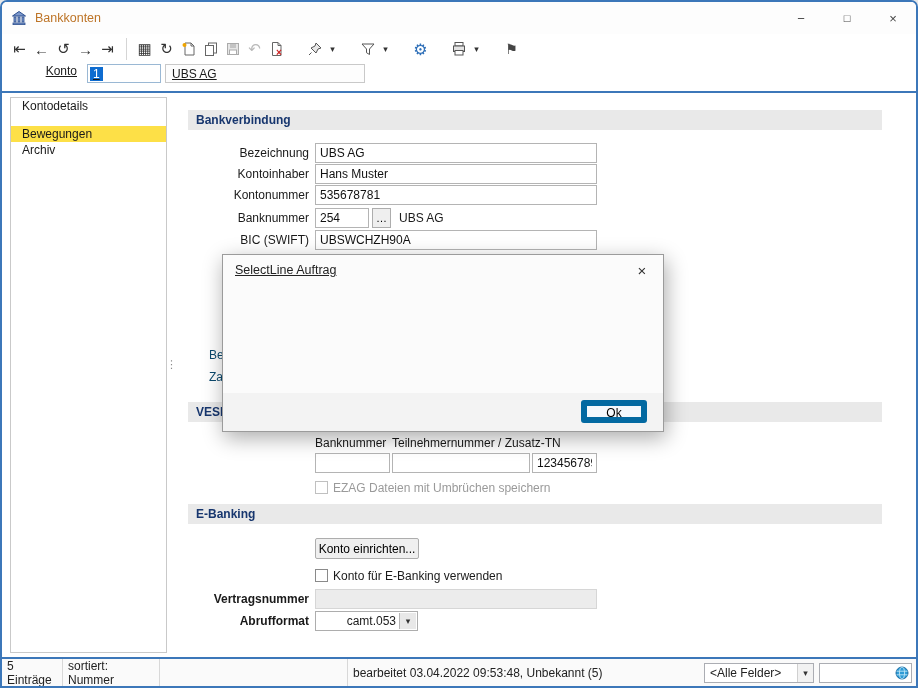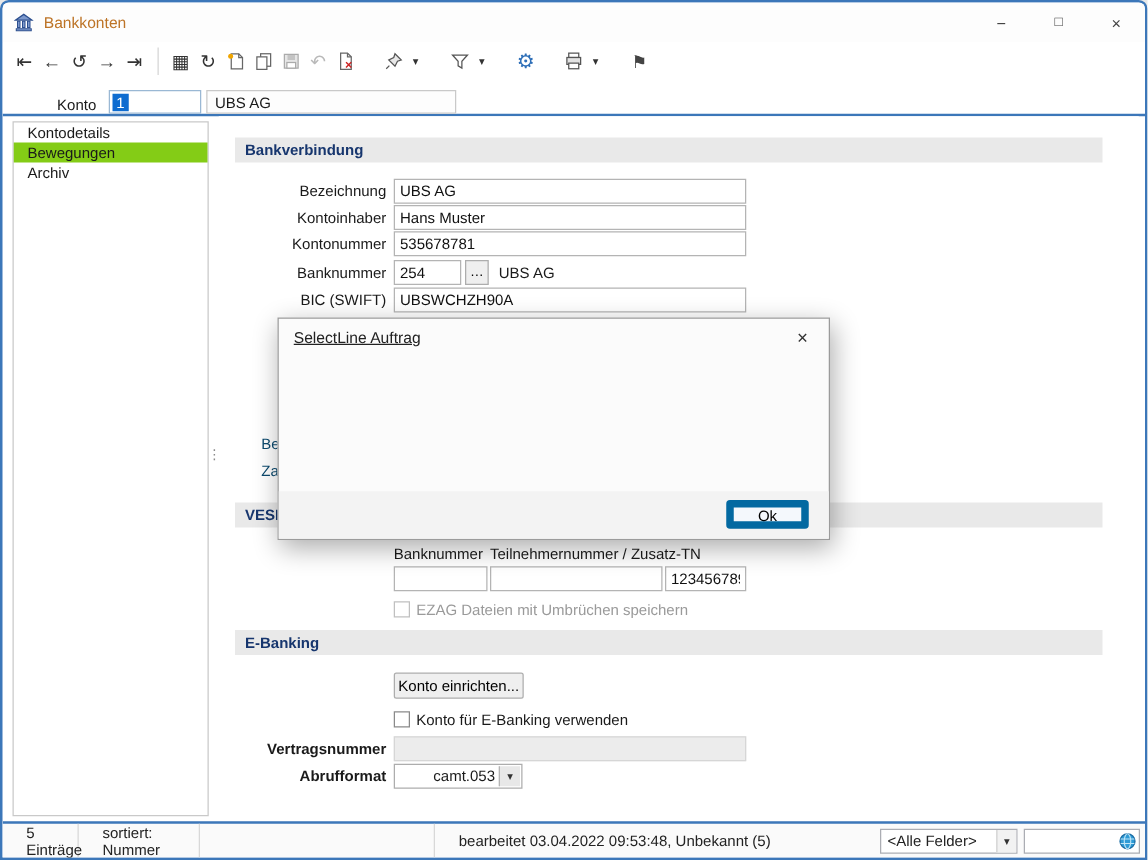--- a/index.html
+++ b/index.html
@@ -25,32 +25,32 @@
     color:#333; font-size:15px; margin-right:1px; }
   .tbtn.disabled { color:#b9b9b9; }
   .tbtn.gear { color:#2e6fb8; font-size:16px; }
   .tbtn.flag { color:#444; font-size:14px; }
   .tarrow { width:13px; height:24px; display:flex; align-items:center; justify-content:center;
     font-size:9px; color:#333; margin-right:2px; }
   .tsep { width:1px; height:22px; background:#d5d5d5; margin:0 7px; }
   .tgap { width:16px; }
   
   .konto-row { position:absolute; left:0; top:62px; right:0; height:29px; background:#fff;
-    border-bottom:2px solid #3c77b9; display:flex; align-items:flex-end; }
+    border-bottom:2px solid #3c77b9; display:flex; align-items:flex-start;text-decoration:underline; }
   .konto-label { width:75px; text-align:right; }
   .konto-num { margin-left:10px; width:74px; height:19px; border:1px solid #9ab8d4; background:#fff;
     display:flex; align-items:center; padding:0 2px; }
   .sel { background:#0e6cd0; color:#fff; padding:0 3px; }
   .konto-name { margin-left:4px; width:200px; height:19px; border:1px solid #c9c9c9; background:#fdfdfd;
     display:flex; align-items:center; padding:0 6px; }
   
   .sidebar { position:absolute; left:8px; top:95px; width:157px; height:556px; background:#fff;
     border:1px solid #c9c9c9; }
   .side-item { height:16px; line-height:16px; padding-left:11px; cursor:default; }
-  .side-item.selected { background:#84cc16; }
+  .side-item.selected { background:#fde047;margin-top:12px; }
   .splitter { position:absolute; left:164px; top:358px; width:6px; height:26px; color:#8a8a8a;
     font-size:11px; line-height:8px; text-align:center; cursor:col-resize; }
   
   .content { position:absolute; left:173px; top:91px; right:5px; bottom:29px; background:#fff; }
   .secbar { position:absolute; left:13px; width:694px; height:20px; background:#e9e9e9;
     color:#17366e; font-weight:bold; line-height:20px; padding-left:8px; }
   .flabel { position:absolute; left:13px; width:121px; text-align:right; line-height:20px; }
   .flabel.bold { font-weight:bold; }
   .finput { position:absolute; left:140px; width:282px; height:20px; border:1px solid #b4b4b4;
     padding:0 4px; font:12px "Liberation Sans", sans-serif; background:#fff; color:#111; }
@@ -82,21 +82,21 @@
     border:1px solid #adadad; }
   .dlg-icon { position:absolute; left:16px; top:14px; }
   .dlg-heading { position:absolute; left:66px; top:14px; font-size:17px; color:#1a1a1a; }
   .dlg-msg { position:absolute; left:66px; top:44px; width:348px; font-size:12px; line-height:15px; color:#1a1a1a; }
   .dlg-footer { position:absolute; left:0; right:0; bottom:0; height:38px; background:#f3f3f3; }
   .dlg-ok { position:absolute; right:16px; top:7px; width:66px; height:23px; background:#f4f8fc;
     border:6px solid #0369a1; border-radius:3px; font:12px "Liberation Sans", sans-serif; }
   
   .statusbar { position:absolute; left:0; right:0; bottom:0; height:29px; background:#fafafa;
     border-top:2px solid #3c77b9; display:flex; align-items:center; color:#222; }
-  .seg { height:100%; display:flex; align-items:center; padding:0 19px; border-right:1px solid #d8d8d8; }
+  .seg { height:100%; display:flex; align-items:center; padding:0 5px; border-right:1px solid #d8d8d8; }
   .seg.s1 { width:61px; }
   .seg.s2 { width:97px; }
   .seg.s3 { width:188px; }
   .seg.s4 { flex:1; border-right:none; }
   .status-combo { position:relative; width:110px; height:20px; background:#fff; border:1px solid #abadb3;
     margin-right:5px; }
   .status-combo .cval { position:absolute; left:5px; top:1px; line-height:17px; }
   .status-combo .carr { position:absolute; right:0; top:0; width:16px; height:18px; font-size:9px;
     text-align:center; line-height:18px; color:#333; border-left:1px solid #d0d0d0; background:#f2f2f2; }
   .status-field { position:relative; width:93px; height:20px; background:#fff; border:1px solid #abadb3;

